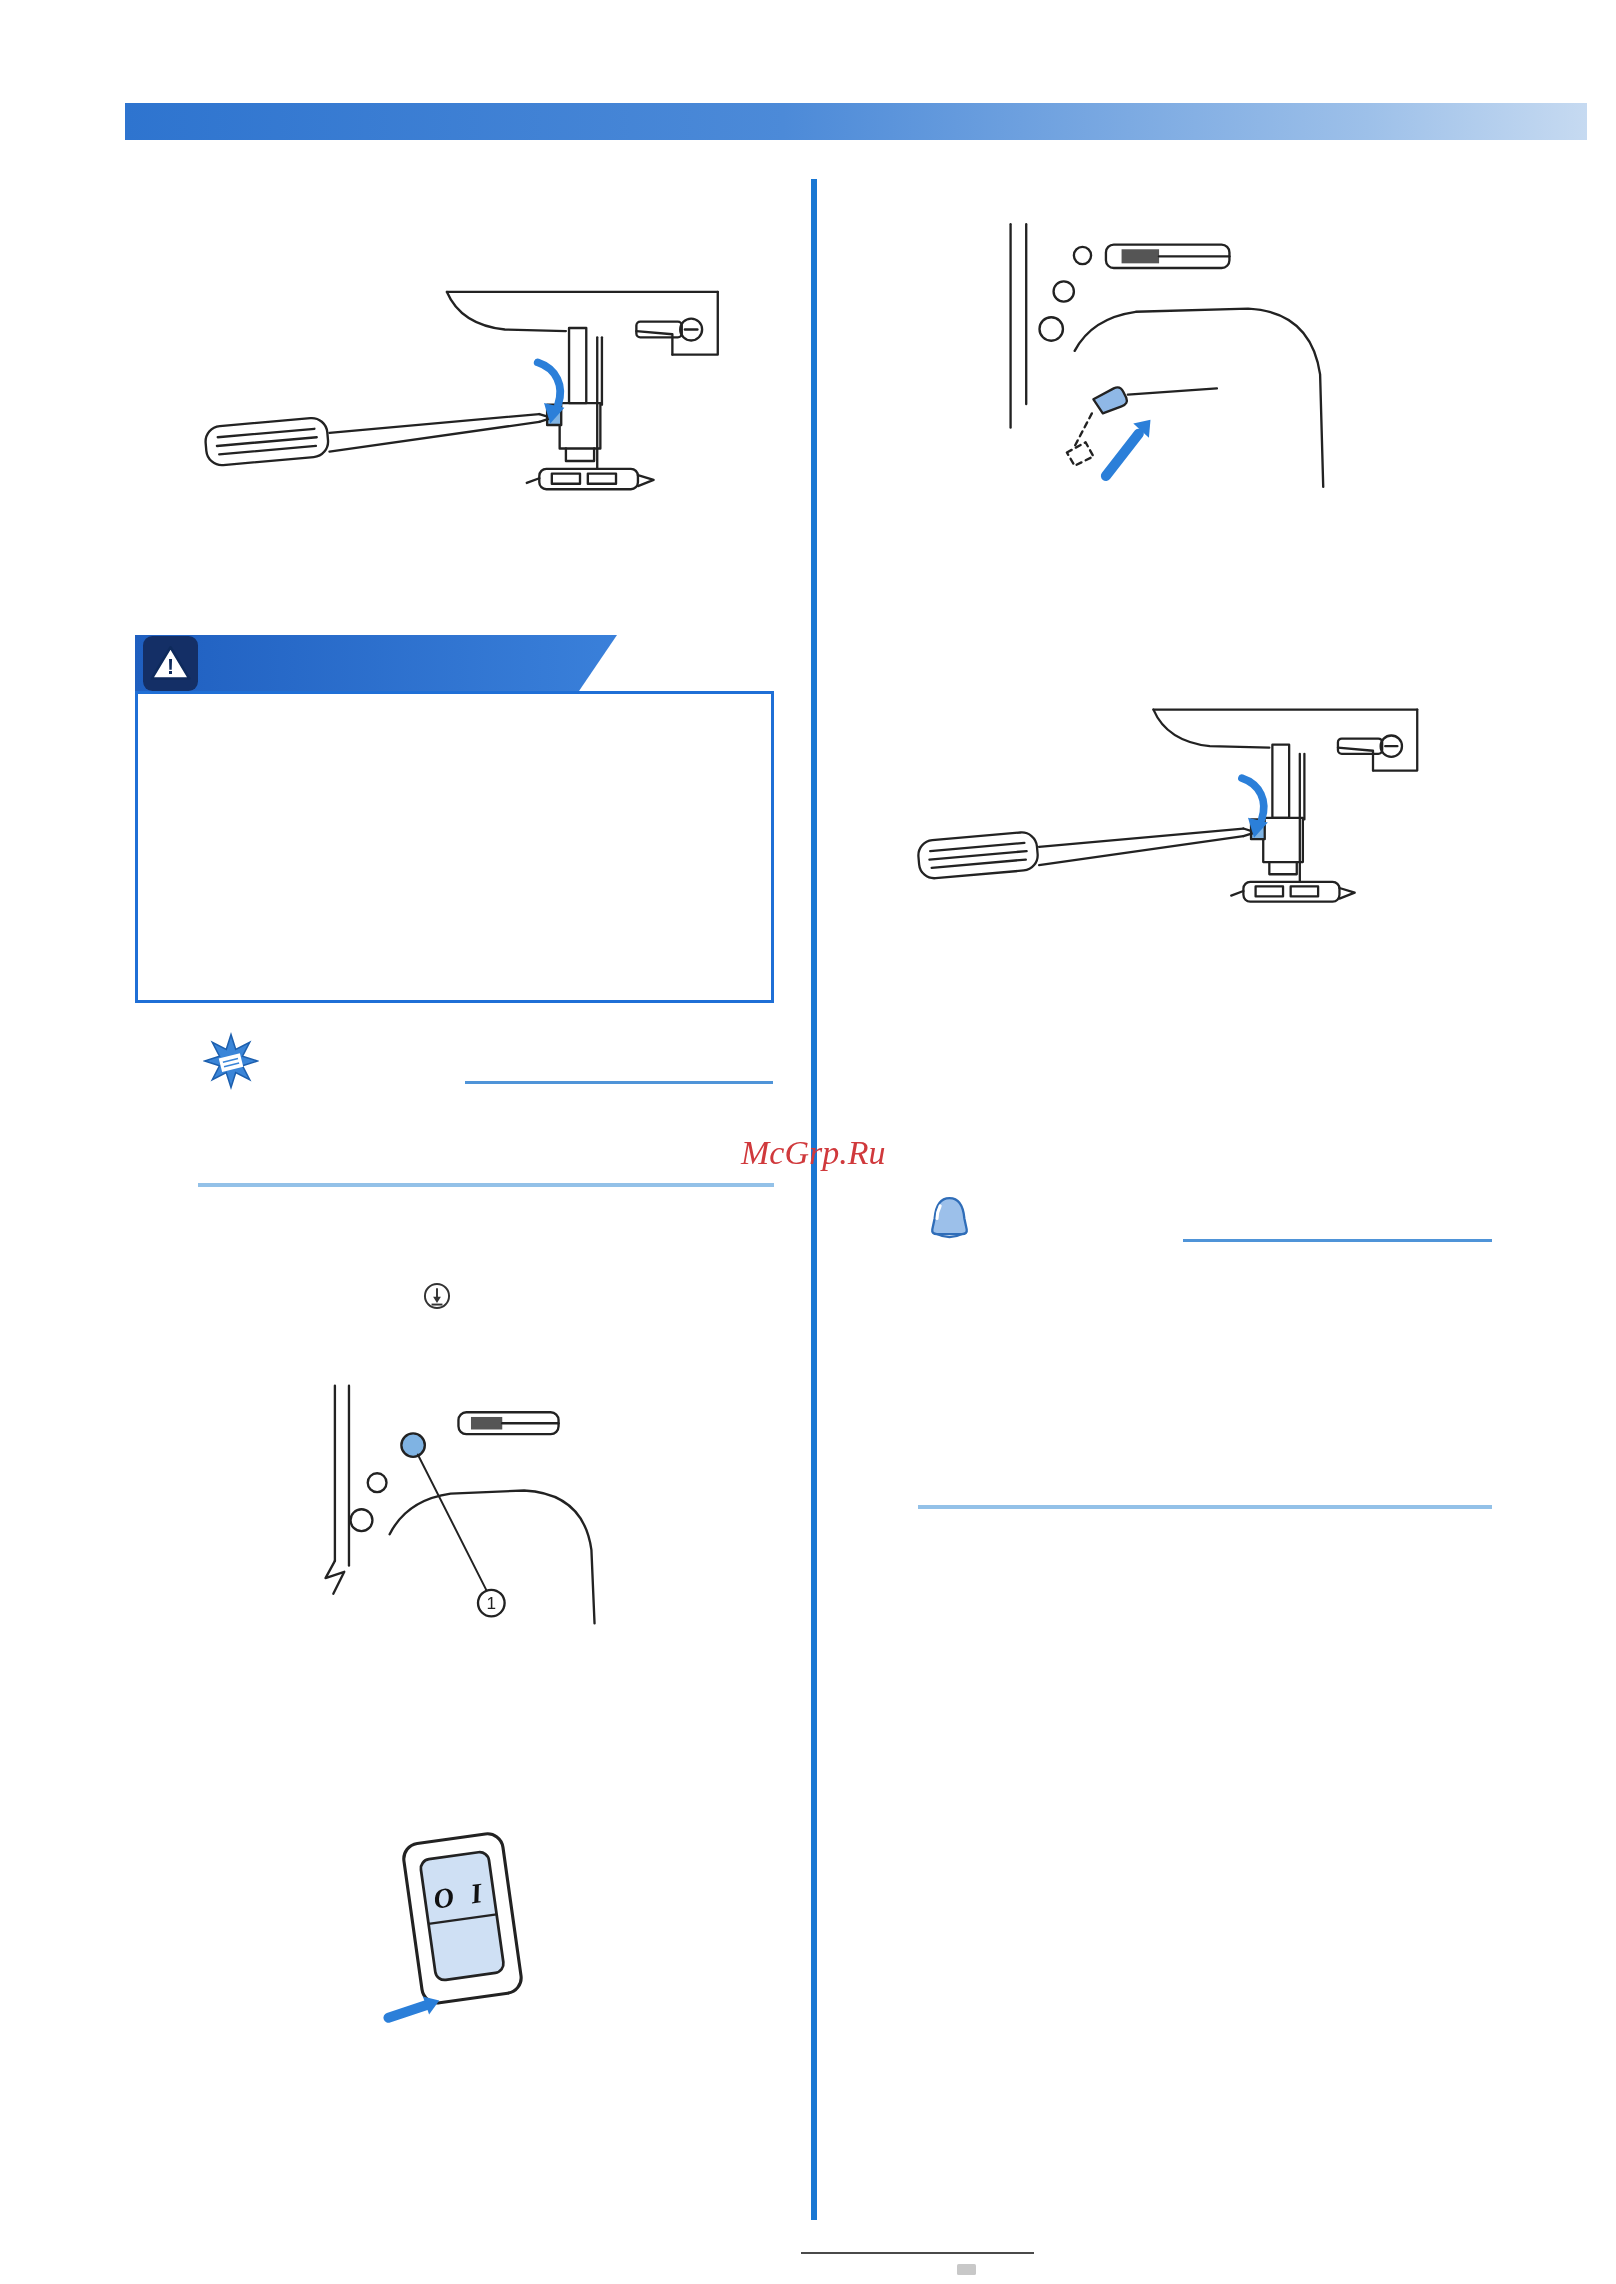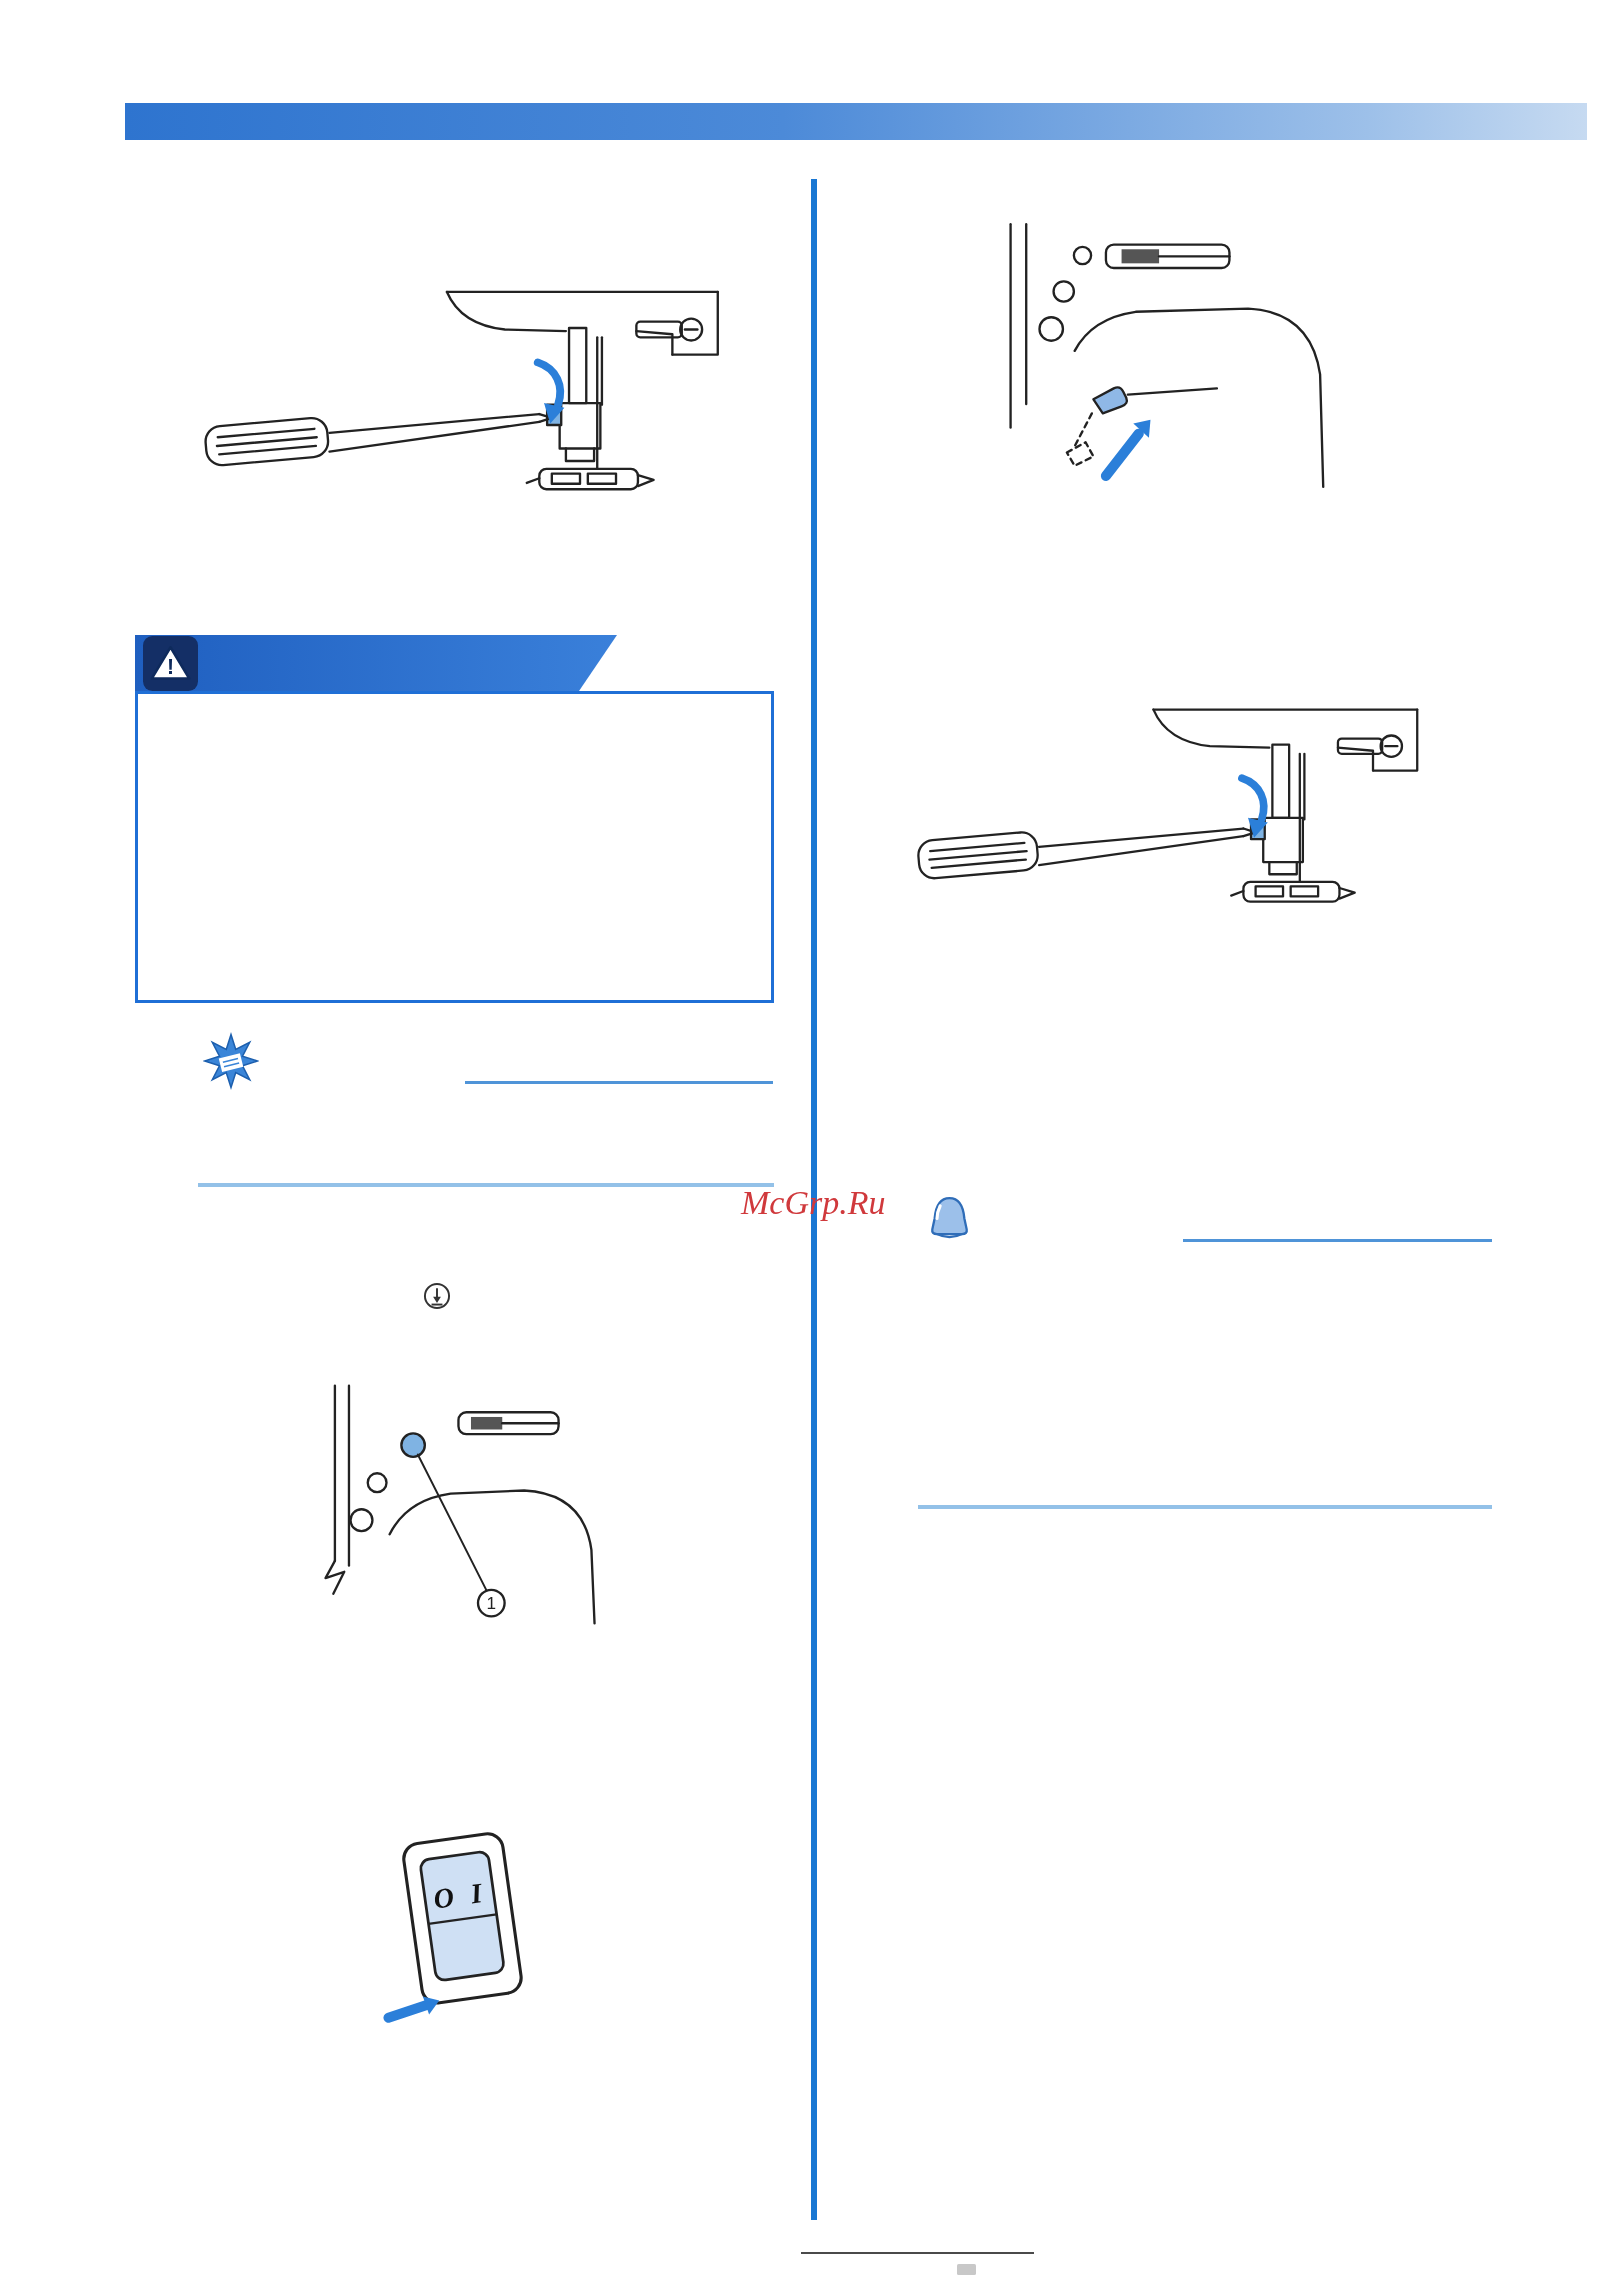--- a/index.html
+++ b/index.html
@@ -25,21 +25,21 @@
     left:143px;top:636px;width:55px;height:55px;background:#142f66;
     border-radius:9.4px;display:flex;align-items:center;justify-content:center;
   }
   .caution-box{
     left:135px;top:691px;width:639px;height:312px;
     border:3.9px solid #1f6fd6;background:#fff;
   }
   .rule-light{background:#93c1e8;height:3.9px}
   .link-underline{background:#4f94d8;height:3.1px}
   .watermark{
-    left:741px;top:1184px;width:204px;
+    left:741px;top:1134px;width:204px;
     font-family:"Liberation Serif",serif;font-style:italic;
     font-size:34px;color:#d0393c;z-index:5;white-space:nowrap;
   }
   .footer-rule{left:801px;top:2252px;width:233px;height:2.3px;background:#4a4a4a}
   .footer-mark{left:957px;top:2264px;width:19px;height:11px;background:#9a9a9a;opacity:.55;border-radius:1.6px}
   svg{display:block}
   text{font-family:"Liberation Sans",sans-serif}
   .serif-label{font-family:"Liberation Serif",serif;font-style:italic;font-weight:bold}
 </style>
 </head>

